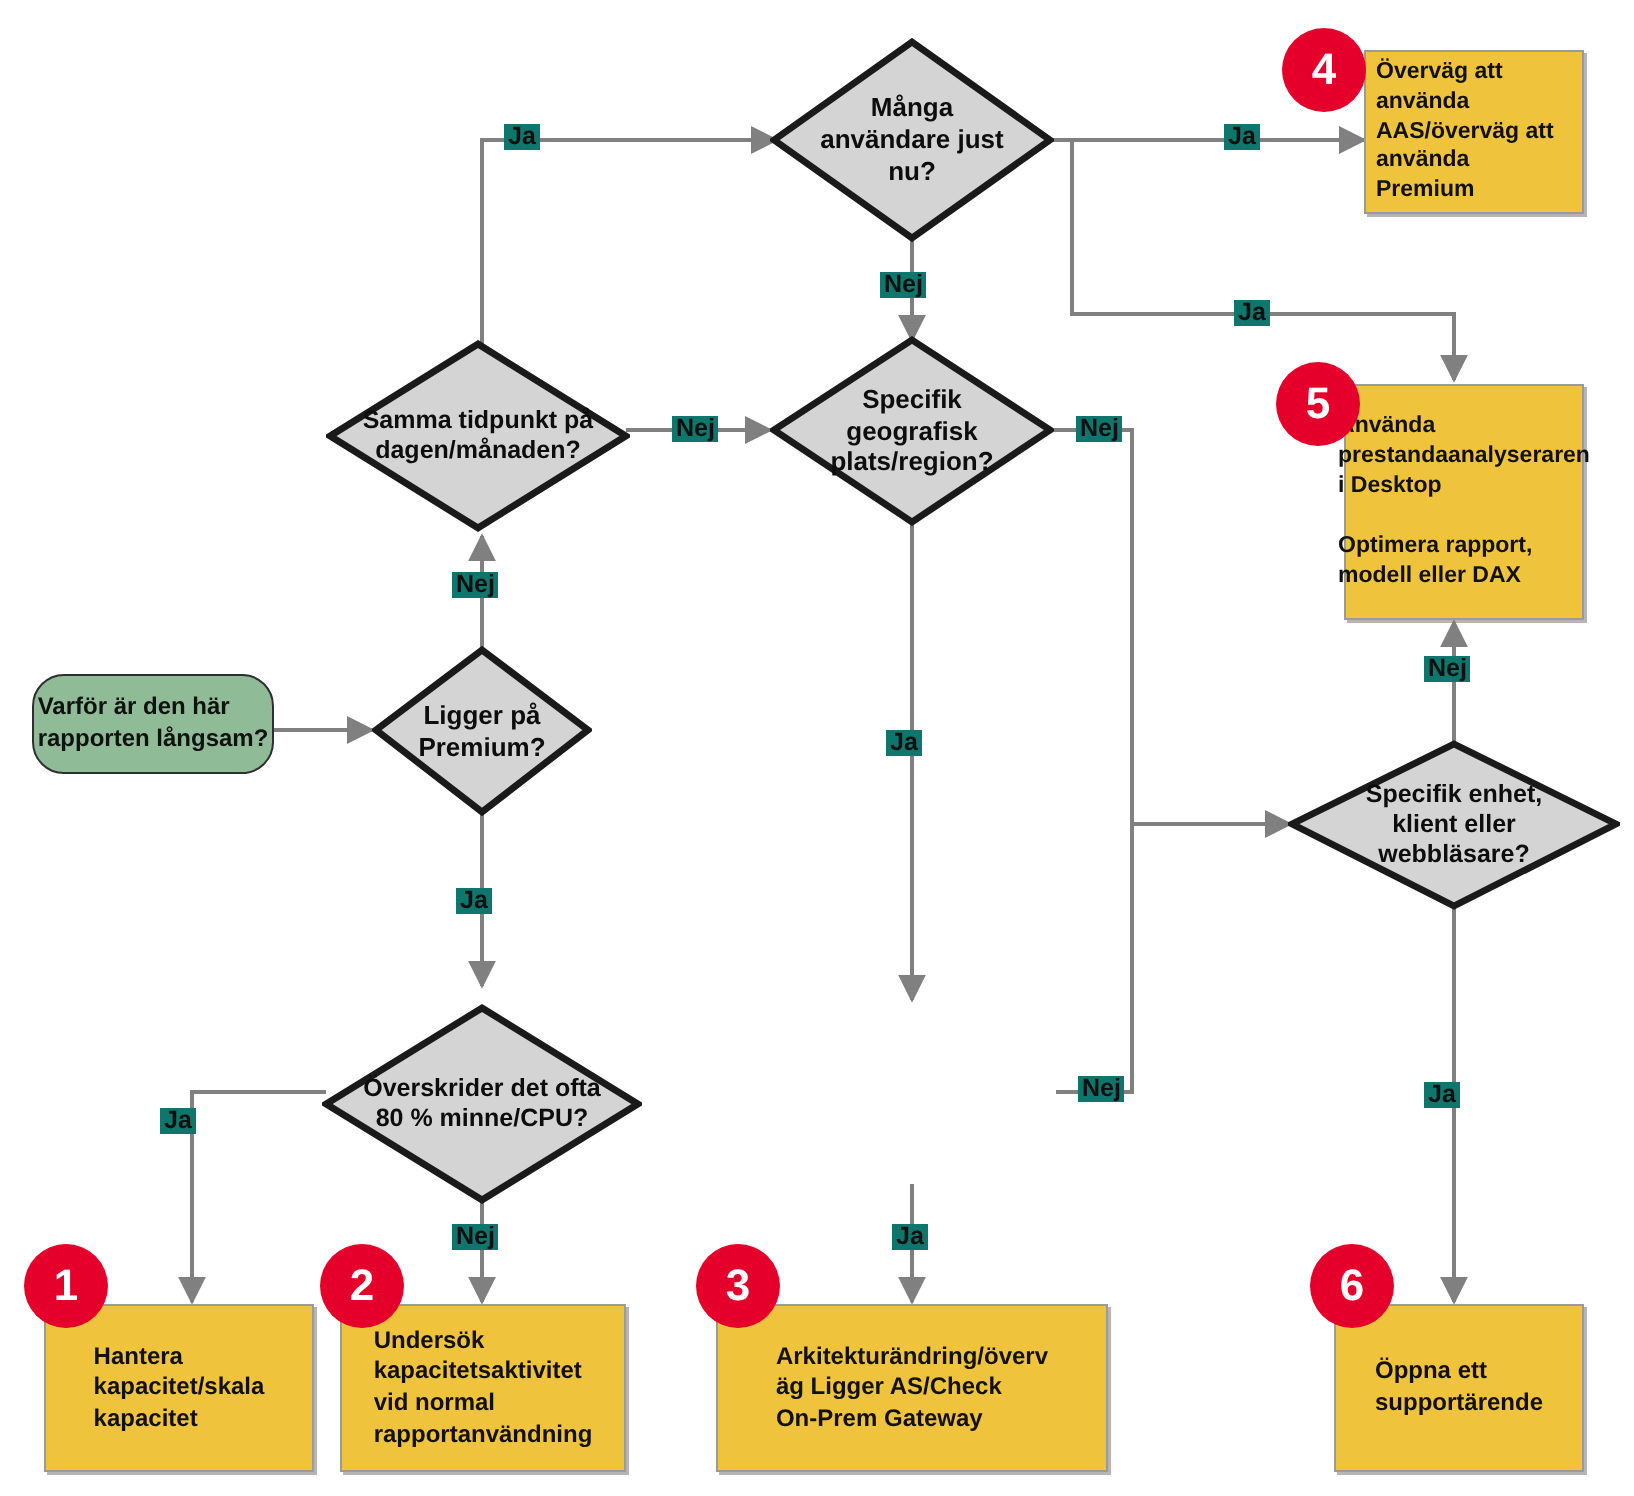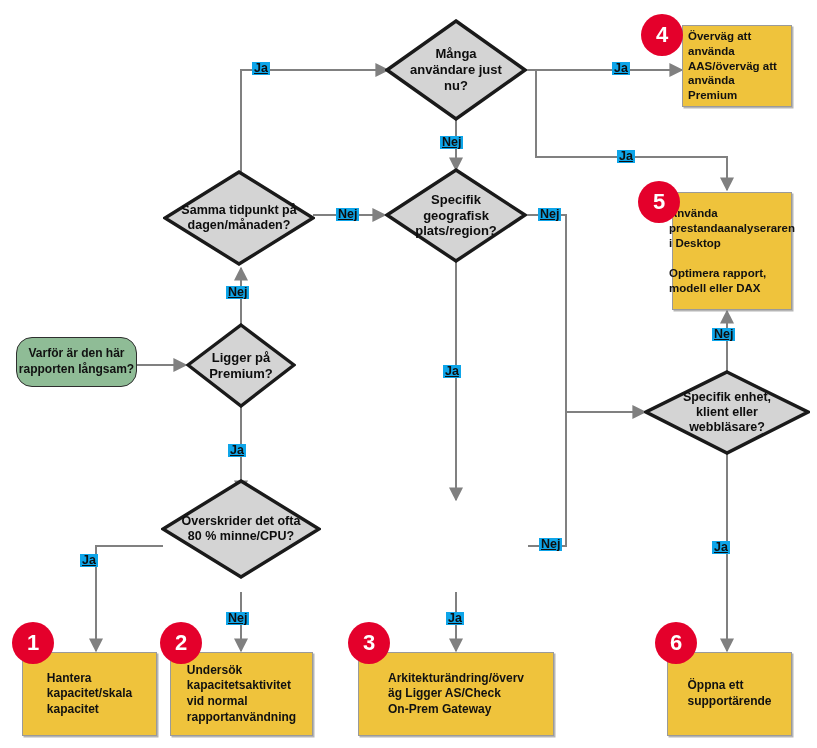--- a/index.html
+++ b/index.html
@@ -47,47 +47,46 @@
     z-index:4;
   }
   .procbox .ptext{white-space:pre-line;padding:0 5px;}
 
   
   .terminator{
     background:#8fbc96;
     border:1.6px solid #2f2f2f;
     border-radius:16px;
     display:flex;align-items:center;justify-content:center;
-    text-align:center;font-weight:bold;color:#111111;line-height:1.3;
+    text-align:left;font-weight:bold;color:#111111;line-height:1.3;
     z-index:4;
   }
 
   
   .badge{
     position:absolute;
     border-radius:50%;
     background:#e4002b;
     color:#ffffff;
     display:flex;align-items:center;justify-content:center;
     font-weight:bold;
     z-index:9;
     line-height:1;
   }
 
   
   .elabel{
     position:absolute;
     font-weight:bold;
     color:#0f0f0f;
-    background:#0ea5e9;
+    background:#0f766e;
     padding:0 2px;
     z-index:6;
     white-space:nowrap;
     line-height:1;
-    text-decoration:underline;
   }
 </style>
 </head>
 <body>
 
 <div id="canvas">
 
   <svg id="wires" viewBox="0 0 817 748" xmlns="http://www.w3.org/2000/svg">
     <defs>
       <marker id="ah" viewBox="0 0 10 10" refX="9" refY="5" markerWidth="7" markerHeight="7" orient="auto-start-reverse">
@@ -157,21 +156,21 @@
   </div>
 
   <div class="node diamond" style="left:186px;top:323px;width:110px;height:85px;font-size:13px;justify-content:center;">
     <svg class="dshape" viewBox="0 0 110 85" preserveAspectRatio="none">
       <polygon points="55,2 108,42 55,83 2,42" fill="#d4d4d4" stroke="#1a1a1a" stroke-width="3.4"></polygon>
     </svg>
     <div class="dlabel" style="white-space:pre-line;">Ligger på
 Premium?</div>
   </div>
 
-  <div class="node diamond" style="left:161px;top:479px;width:160px;height:100px;font-size:12.5px;">
+  <div class="node diamond" style="left:161px;top:502px;width:160px;height:100px;font-size:12.5px;">
     <svg class="dshape" viewBox="0 0 160 100" preserveAspectRatio="none">
       <polygon points="80,2 158,50 80,98 2,50" fill="#d4d4d4" stroke="#1a1a1a" stroke-width="3.4"></polygon>
     </svg>
     <div class="dlabel" style="white-space:pre-line;">Överskrider det ofta
 80 % minne/CPU?</div>
   </div>
 
 
   <div class="node diamond" style="left:644px;top:370px;width:166px;height:85px;font-size:12.5px;">
     <svg class="dshape" viewBox="0 0 166 85" preserveAspectRatio="none">

